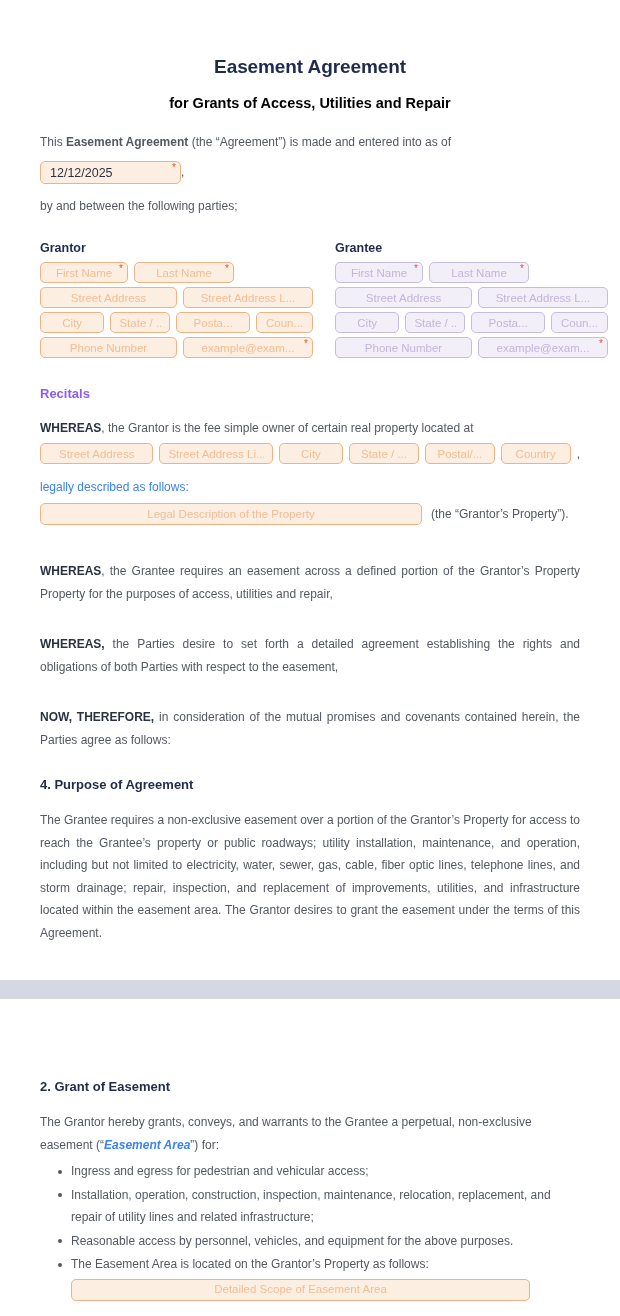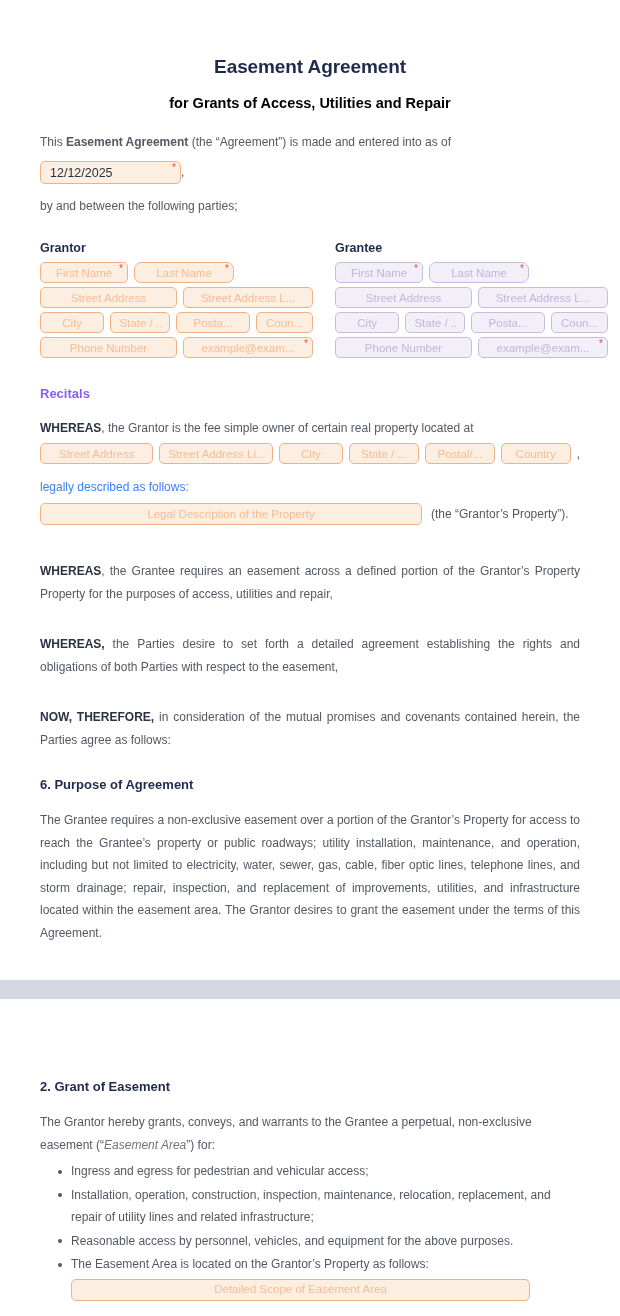--- a/index.html
+++ b/index.html
@@ -62,21 +62,21 @@
   
   .para {
     font-size: 12px;
     line-height: 22.5px;
     color: #535862;
     margin: 17px 0 0 0;
     text-align: justify;
   }
   .para.nojust { text-align: left; }
   .para b, .para strong { color: #2b3243; font-weight: bold; }
-  .para .bi { font-weight: normal; font-style: italic; color: #737373; }
+  .para .bi { font-weight: bold; font-style: italic; color: #3b82f6; }
 
   .intro-line {
     font-size: 12px;
     line-height: 30px;
     color: #535862;
     margin: 16px 0 0 0;
   }
 
   .sec-head {
     font-size: 13px;
@@ -156,21 +156,21 @@
     margin-bottom: 7px;
   }
   .frow {
     display: flex;
     gap: 6px;
     margin-bottom: 4px;
   }
   .frow .field { height: 21px; }
 
   .w-fn  { width: 88px; }
-  .w-ln  { width: 100px; border-radius: 7px; }
+  .w-ln  { width: 100px; }
   .w-sa  { width: 137px; }
   .w-sa2 { width: 130px; }
   .w-city{ width: 68px; }
   .w-st  { width: 63px; }
   .w-pc  { width: 78px; }
   .w-cy  { width: 60px; }
   .w-ph  { width: 137px; }
   .w-em  { width: 130px; }
 
   
@@ -410,21 +410,21 @@
     </div>
 
     <div class="para" style="margin-top:28px">
       <b>WHEREAS,</b><span> the Parties desire to set forth a detailed agreement establishing the rights and obligations of both Parties with respect to the easement,</span>
     </div>
 
     <div class="para" style="margin-top:28px">
       <b>NOW, THEREFORE,</b><span> in consideration of the mutual promises and covenants contained herein, the Parties agree as follows:</span>
     </div>
 
-    <div class="sec-head">6. Purpose of Agreement</div>
+    <div class="sec-head">4. Purpose of Agreement</div>
     <div class="para">The Grantee requires a non-exclusive easement over a portion of the Grantor’s Property for access to reach the Grantee’s property or public roadways; utility installation, maintenance, and operation, including but not limited to electricity, water, sewer, gas, cable, fiber optic lines, telephone lines, and storm drainage; repair, inspection, and replacement of improvements, utilities, and infrastructure located within the easement area. The Grantor desires to grant the easement under the terms of this Agreement.</div>
 
   </div>
 
   <div class="page-gap"></div>
 
   <div class="page page-two">
 
     <div class="sec-head" style="margin-top:0">2. Grant of Easement</div>
 

